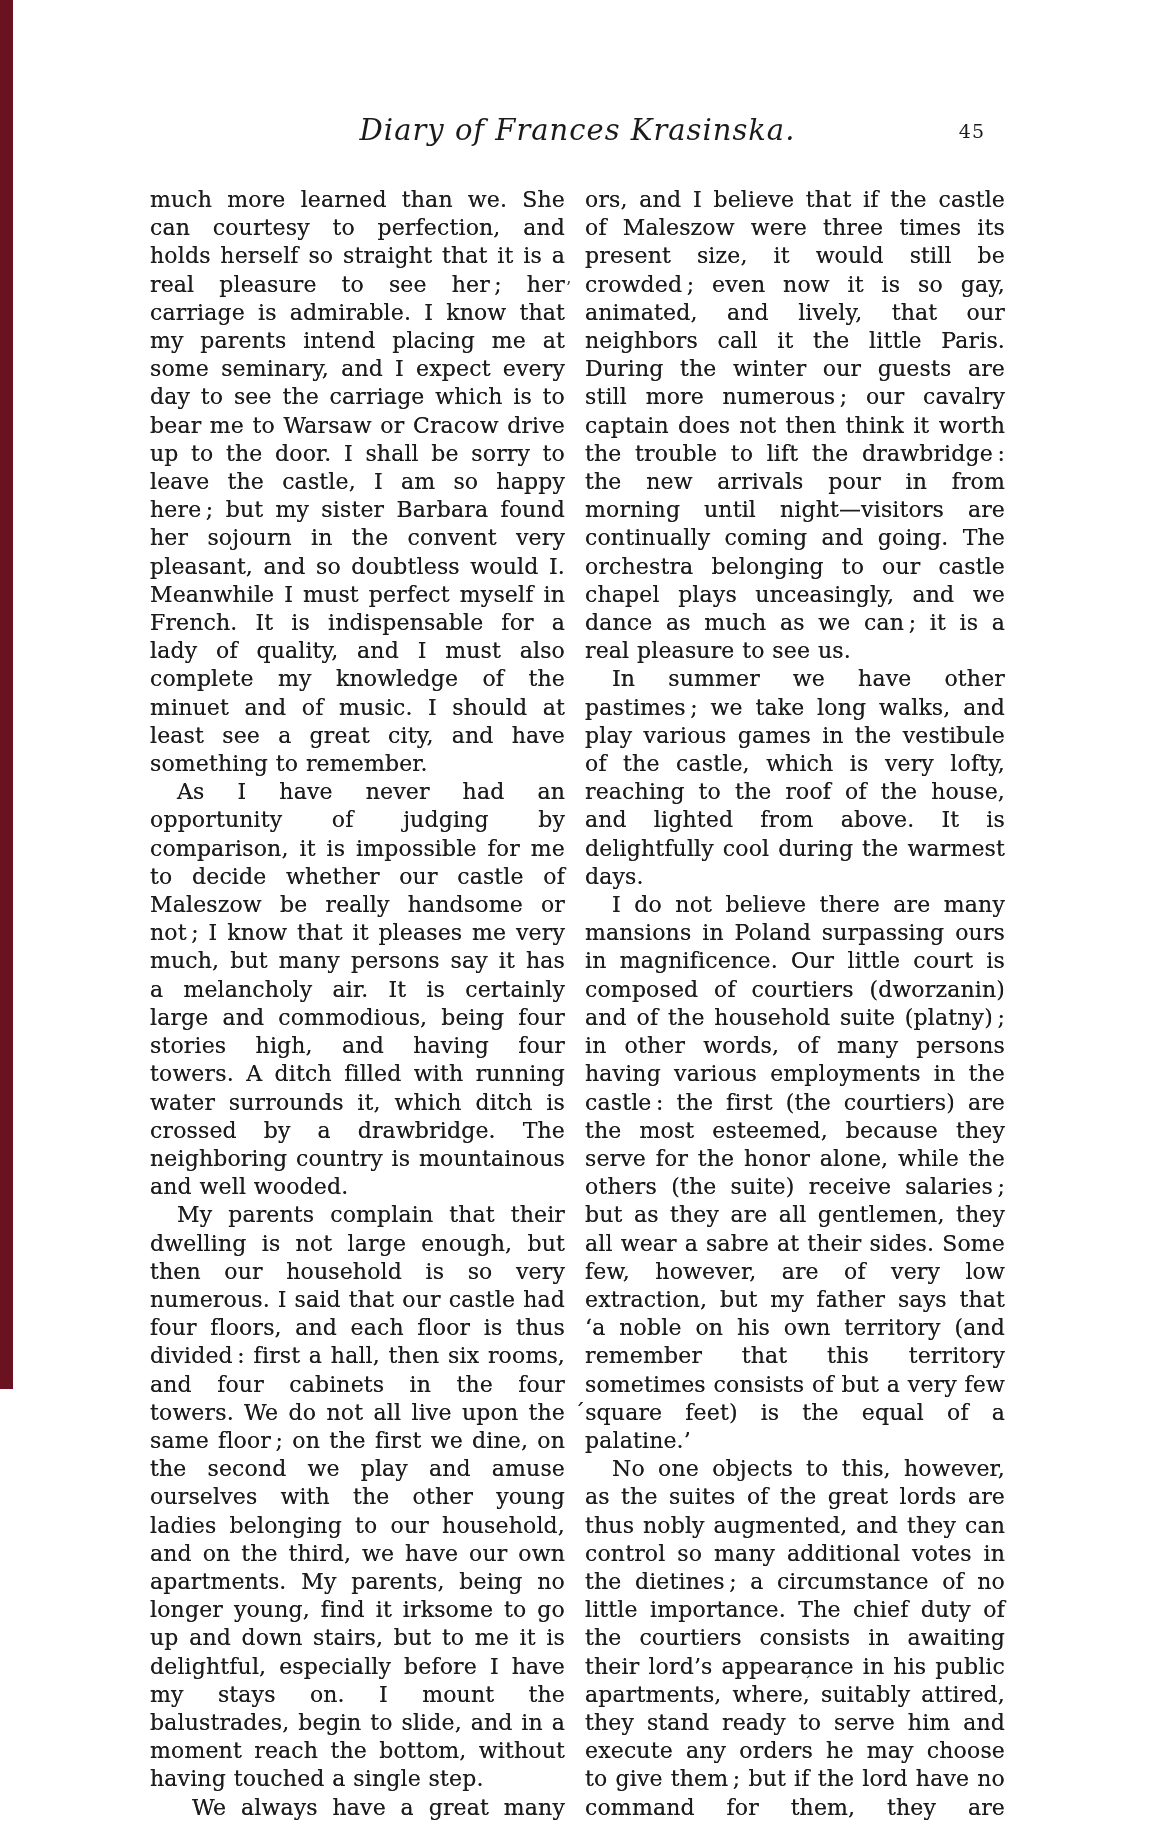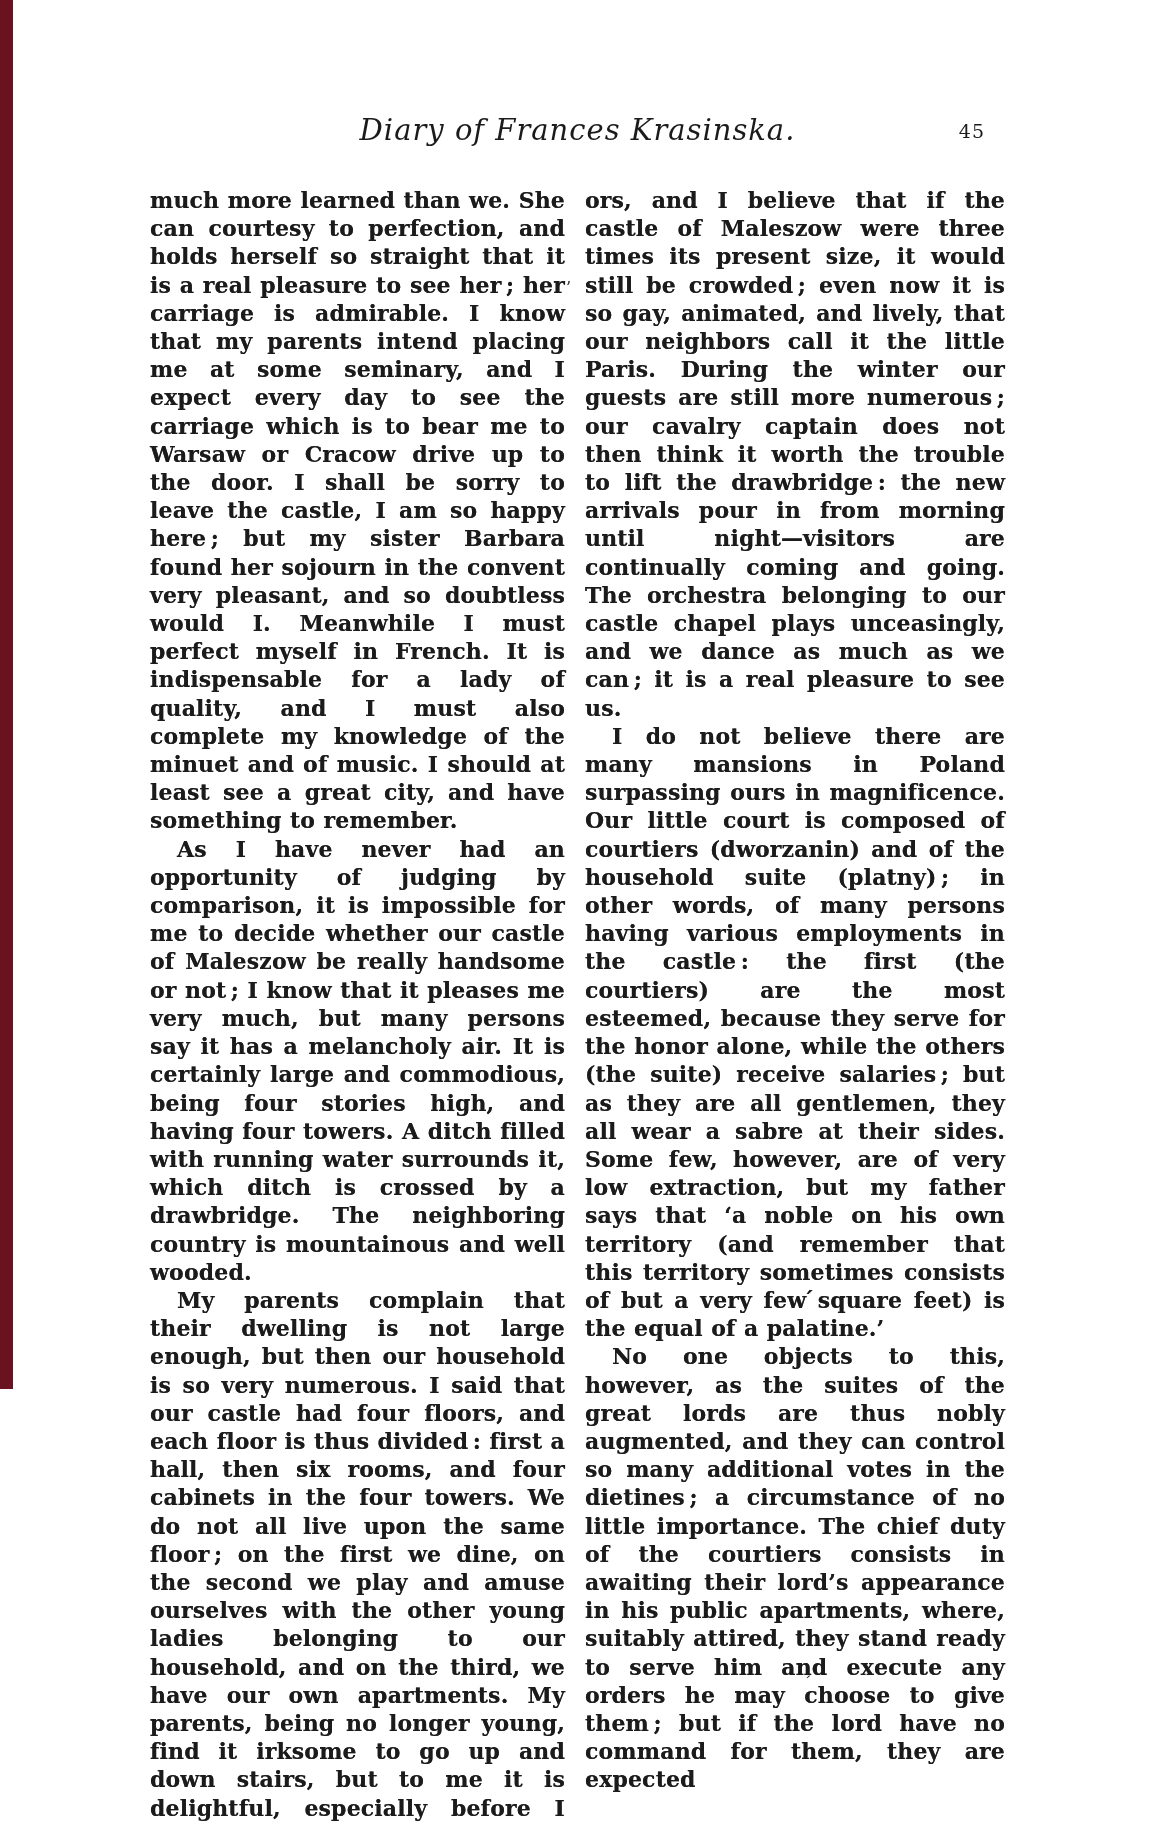--- a/index.html
+++ b/index.html
@@ -44,21 +44,21 @@
     top:186px;
     text-align:justify;
     font-size:22px;
     line-height:28.2px;
     letter-spacing:0.15px;
     word-spacing:0.6px;
     text-shadow:0 0 0.4px rgba(0,0,0,0.65);
   }
   .col-left{left:150px;width:415px;}
   .col-right{left:585px;width:420px;}
-  .col p{margin:0;padding:0;text-indent:27px;font-weight:bold;}
+  .col p{margin:0;padding:0;text-indent:27px;}
   .col p.no-indent{text-indent:0;}
   .col p.big-indent{text-indent:42px;}
   .stray{
     position:absolute;
     color:#2a2a2a;
     font-size:16px;
     line-height:16px;
   }
   .stray-tick{left:566px;top:280px;}
   .stray-slash{left:806px;top:1674px;transform:rotate(8deg);font-style:italic;}
@@ -77,20 +77,21 @@
 
   <div class="col col-left">
     <p class="no-indent">much more learned than we.  She can courtesy to  perfection, and  holds herself so straight that it is a real pleasure to see her ; her carriage is admirable. I know that my parents intend placing me at some seminary, and I expect every day to see the carriage which is to bear me to Warsaw or Cracow drive up to the door.  I shall be sorry to leave the castle, I am so happy here ; but my sister Barbara found her sojourn in the convent very pleasant, and so doubtless would I.  Meanwhile I must perfect myself in French. It is indispensable for a lady of quality, and I must also complete my knowledge of the minuet and of music.  I should at least see a great city, and have something to remember.</p>
     <p>As I have never had an opportunity of judging by comparison, it is impossible for me to decide whether our castle of Maleszow be really handsome or not ; I know that it pleases me very much, but many persons say it has a melancholy air.  It is certainly large and commodious, being four stories high, and having four towers.  A ditch filled with running water surrounds it, which ditch is crossed by a drawbridge.  The neighboring country is mountainous and well wooded.</p>
     <p>My parents complain that their dwelling is not large enough, but then our household is so very numerous.  I said that our castle had four floors, and each floor is thus divided : first a hall, then six rooms, and four cabinets in the four towers.  We do not all live upon the same floor ; on the first we dine, on the second we play and amuse ourselves with the other young ladies belonging to our household, and on the third, we have our own apartments.  My parents, being no longer young, find it irksome to go up and down stairs, but to me it is delightful, especially before I have my stays on.  I mount the balustrades, begin to slide, and in a moment reach the bottom, without having touched a single step.</p>
     <p class="big-indent">We always have a great many visit-</p>
   </div>
 
   <div class="col col-right">
     <p class="no-indent">ors, and I believe that if the castle of Maleszow were three times its present size, it would still be crowded ; even now it is so gay, animated, and lively, that our neighbors call it the little Paris.  During the winter our guests are still more numerous ; our cavalry captain does not then think it worth the trouble to lift the drawbridge : the new arrivals pour in from morning until night—visitors are continually coming and going.  The orchestra belonging to our castle chapel plays unceasingly, and we dance as much as we can ; it is a real pleasure to see us.</p>
+    <p>In summer we have other pastimes ; we take long walks, and play various games in the vestibule of the castle, which is very lofty, reaching to the roof of the house, and lighted from above.  It is delightfully cool during the warmest days.</p>
     <p>I do not believe there are many mansions in Poland surpassing ours in magnificence.  Our little court is composed of courtiers (dworzanin) and of the household suite (platny) ; in other words, of many persons having various employments in the castle : the first (the courtiers) are the most esteemed, because they serve for the honor alone, while the others (the suite) receive salaries ; but as they are all gentlemen, they all wear a sabre at their sides. Some few, however, are of very low extraction, but my father says that ‘a noble on his own territory (and remember that this territory sometimes consists of but a very few ́square feet) is the equal of a palatine.’</p>
     <p>No one objects to this, however, as the suites of the great lords are thus nobly augmented, and they can control so many additional votes in the dietines ; a circumstance of no little importance. The chief duty of the courtiers consists in awaiting their lord’s appearance in his public apartments, where, suitably attired, they stand ready to serve him and execute any orders he may choose to give them ; but if the lord have no command for them, they are expected</p>
   </div>
 
   <span class="stray stray-tick">’</span>
 
   <span class="stray stray-slash">′</span>
 
 </div>
 

